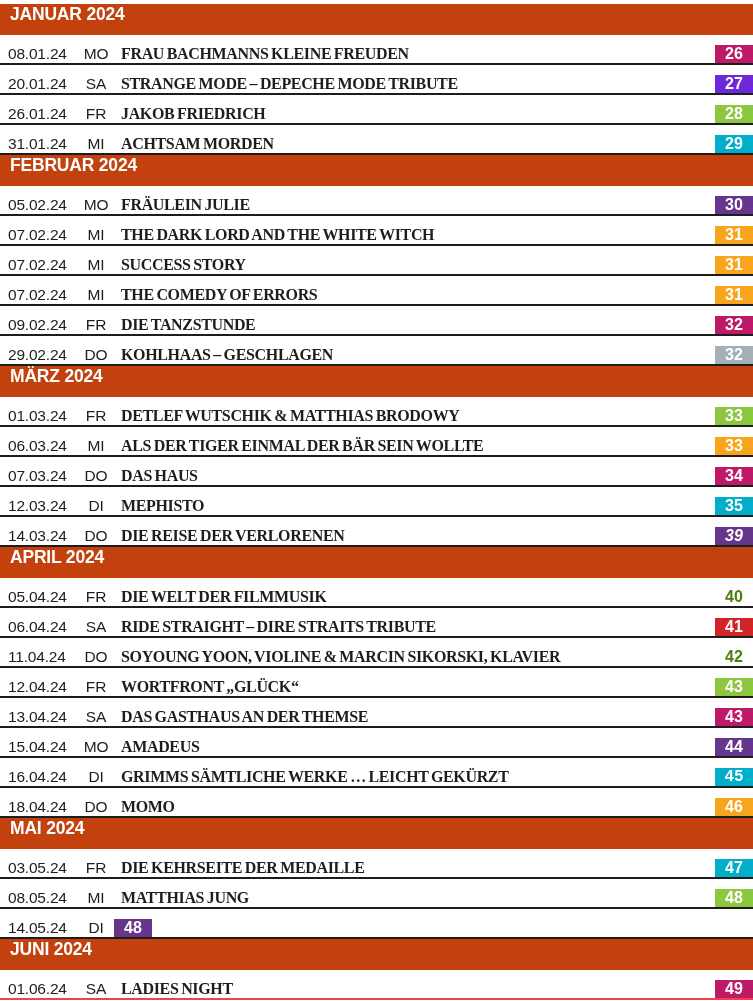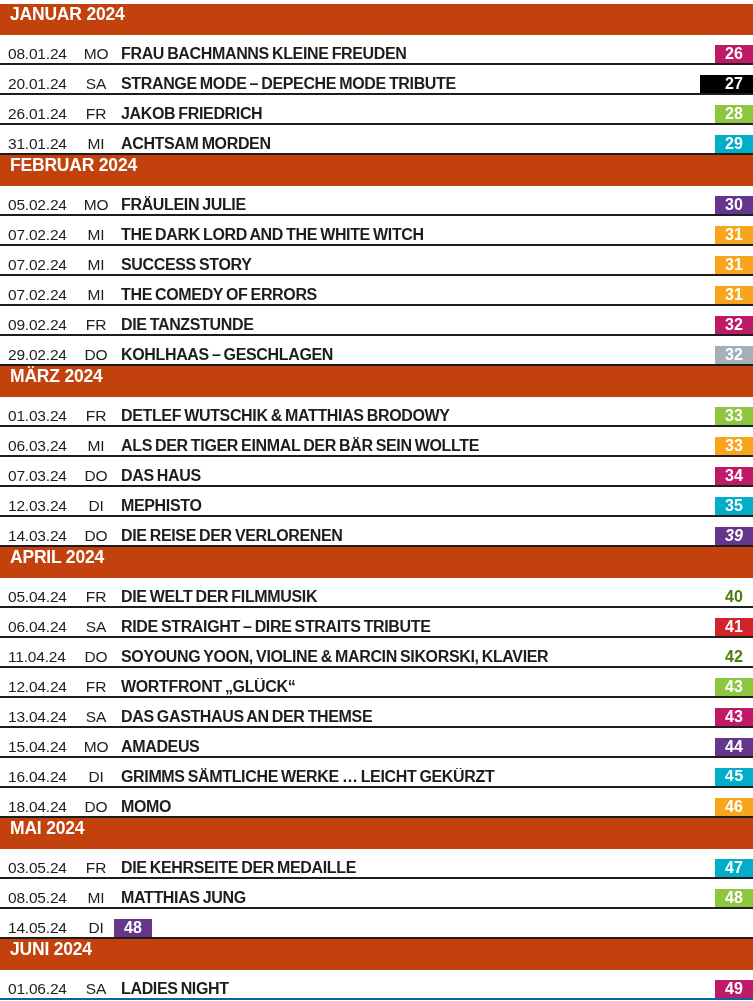--- a/index.html
+++ b/index.html
@@ -31,21 +31,21 @@
   }
   .event-row {
     height: 30px;
     box-sizing: border-box;
     border-bottom: 2px solid #1d1d1b;
     display: flex;
     align-items: flex-end;
     background: #ffffff;
   }
   .section:last-child .event-row:last-child {
-    border-bottom: 2px solid #0369a1;
+    border-bottom: 2px solid #ef4444;
   }
   .event-date {
     width: 70px;
     margin-left: 8px;
     font-size: 15.5px;
     color: #1d1d1b;
     letter-spacing: -0.2px;
     display: flex;
     align-items: center;
   }
@@ -63,20 +63,21 @@
     margin-left: 7px;
     font-size: 16px;
     font-weight: bold;
     color: #1d1d1b;
     letter-spacing: -0.35px;
     word-spacing: -1px;
     display: flex;
     align-items: center;
     white-space: nowrap;
     overflow: hidden;
+    font-family: Liberation Serif, serif;
   }
   .page-badge {
     width: 38px;
     font-size: 16px;
     font-weight: bold;
     color: #ffffff;
     display: flex;
     align-items: center;
     justify-content: center;
     flex-shrink: 0;
@@ -97,21 +98,21 @@
       <div class="event-row">
         <span class="event-date">08.01.24</span>
         <span class="event-day">MO</span>
         <span class="event-title">FRAU BACHMANNS KLEINE FREUDEN</span>
         <span class="page-badge" style="background: rgb(191, 26, 103);">26</span>
       </div>
       <div class="event-row">
         <span class="event-date">20.01.24</span>
         <span class="event-day">SA</span>
         <span class="event-title">STRANGE MODE – DEPECHE MODE TRIBUTE</span>
-        <span class="page-badge" style="background: #000000; padding-left: 15px;">27</span>
+        <span class="page-badge" style="background: #6d28d9;">27</span>
       </div>
       <div class="event-row">
         <span class="event-date">26.01.24</span>
         <span class="event-day">FR</span>
         <span class="event-title">JAKOB FRIEDRICH</span>
         <span class="page-badge" style="background: rgb(141, 198, 63);">28</span>
       </div>
       <div class="event-row">
         <span class="event-date">31.01.24</span>
         <span class="event-day">MI</span>

